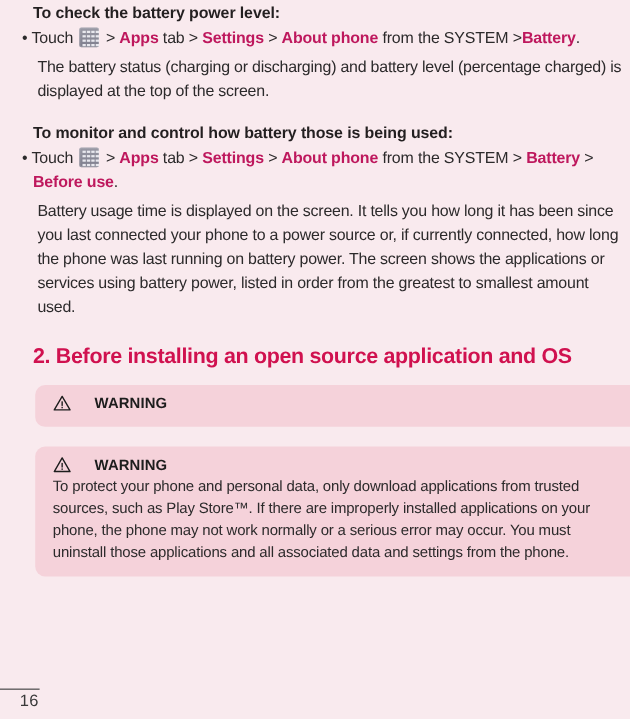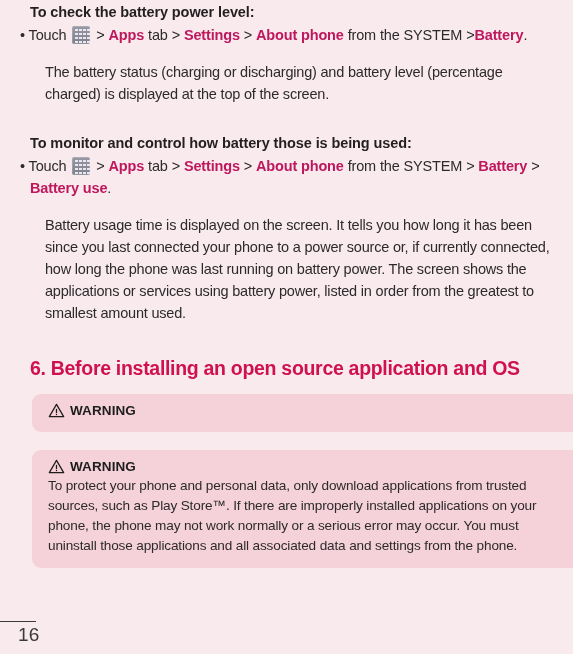--- a/index.html
+++ b/index.html
@@ -51,21 +51,21 @@
   }
   .bullet-row .dot {
     display: inline;
   }
 
   .para {
     font-size: 14.5px;
     line-height: 1.53;
     letter-spacing: -0.2px;
     color: #2c2a2b;
-    margin: 15px;
+    margin: 4px;
     padding: 0 2px 0 30px;
   }
   .para.tight { padding-top: 0px; }
 
   b, .b { font-weight: bold; color: #be185d; }
 
   
   .apps-icon {
     display: inline-block;
     width: 18px;
@@ -104,21 +104,21 @@
     margin-right: -6px;
     padding: 9px 16px 12px 16px;
     box-sizing: border-box;
   }
   .warn.one { margin-top: 14px; }
   .warn.two { margin-top: 18px; }
 
   .warn-head {
     display: flex;
     align-items: center;
-    gap: 5px;
+    gap: 21px;
     font-size: 13.5px;
     font-weight: bold;
     color: #1d1d1d;
     letter-spacing: 0.1px;
     margin-bottom: 2px;
   }
   .warn-head .tri {
     width: 17px;
     height: 15px;
     display: inline-block;
@@ -138,21 +138,21 @@
     bottom: 8px;
     width: 120px;
   }
   .footer-rule {
     width: 36px;
     height: 1px;
     background: #3a3a3a;
     margin: 0 0 2px 0;
   }
   .page-number {
-    font-size: 19px;
+    font-size: 15px;
     color: #3a3a3a;
     padding-left: 18px;
     letter-spacing: 0.2px;
   }
 </style>
 </head>
 <body>
 
 <div class="page">
   <div class="content">
@@ -196,26 +196,26 @@
       <b>Apps</b>
       <span>tab</span>
       <span>&gt;</span>
       <b>Settings</b>
       <span>&gt;</span>
       <b>About phone</b>
       <span>from the SYSTEM</span>
       <span>&gt;</span>
       <b>Battery</b>
       <span>&gt;</span>
-      <b>Battery use</b><span>.</span>
+      <b>Before use</b><span>.</span>
     </div>
 
     <p class="para tight">Battery usage time is displayed on the screen. It tells you how long it has been since you last connected your phone to a power source or, if currently connected, how long the phone was last running on battery power. The screen shows the applications or services using battery power, listed in order from the greatest to smallest amount used.</p>
 
-    <h2 class="section-heading">6. Before installing an open source application and OS</h2>
+    <h2 class="section-heading">2. Before installing an open source application and OS</h2>
 
     <div class="warn one">
       <div class="warn-head">
         <span class="tri">
           <svg viewBox="0 0 20 18" width="17" height="15" aria-hidden="true">
             <path d="M10 1.6 L18.6 16.4 L1.4 16.4 Z" fill="none" stroke="#1d1d1d" stroke-width="1.5" stroke-linejoin="round"></path>
             <rect x="9.25" y="7" width="1.5" height="5" fill="#1d1d1d"></rect>
             <rect x="9.25" y="13" width="1.5" height="1.6" fill="#1d1d1d"></rect>
           </svg>
         </span>

